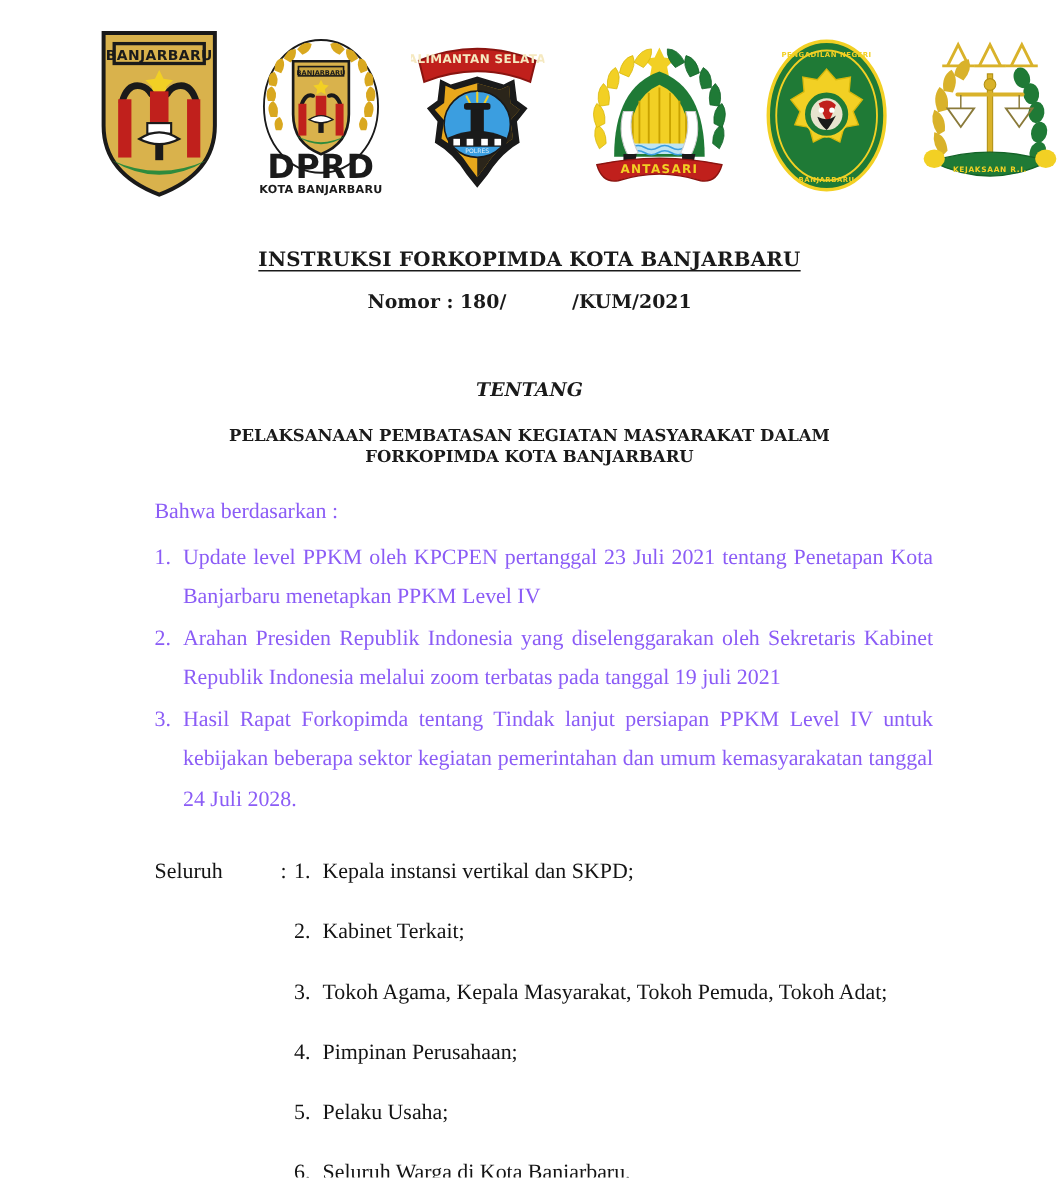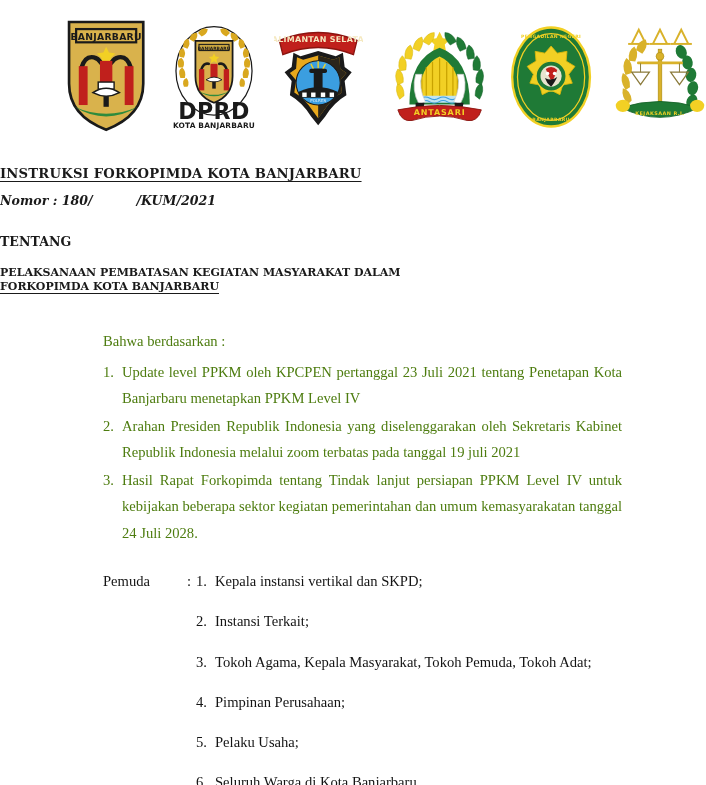--- a/index.html
+++ b/index.html
@@ -41,70 +41,69 @@
   .logo-kalsel      { width: 110px; height: 118px; margin: 10px 16px 0 0; }
   .logo-kejaksaan2  { width: 98px;  height: 118px; margin: 10px 18px 0 0; }
   .logo-kejaksaan   { width: 100px; height: 124px; margin: 4px 0 0 0; }
 
   
   .heading-block {
     position: absolute;
     left: 0;
     top: 166px;
     width: 706px;
-    text-align: left;
+    text-align: center;
   }
   .doc-title {
     font-family: "DejaVu Serif", serif;
     font-weight: bold;
     font-size: 13.2px;
     letter-spacing: 0.2px;
     text-decoration: underline;
     text-underline-offset: 2.5px;
     margin: 0;
     line-height: 1.25;
   }
   .doc-number {
     font-family: "DejaVu Serif", serif;
     font-weight: bold;
     font-size: 12.6px;
     margin: 10px 0 0 0;
     line-height: 1.25;
     white-space: pre;
-    font-style: italic;
   }
   .doc-tentang {
     font-family: "DejaVu Serif", serif;
     font-weight: bold;
     font-size: 12.6px;
-    margin: 26px 0 0 0;
+    margin: 44px 0 0 0;
     line-height: 1.25;
+    font-style: italic;
   }
   .doc-subject {
     font-family: "DejaVu Serif", serif;
     font-weight: bold;
     font-size: 11px;
     margin: 16px 0 0 0;
     line-height: 1.32;
   }
   .doc-subject .u {
-    text-decoration: underline;
     text-underline-offset: 2.5px;
   }
 
   
   .body-block {
     position: absolute;
     left: 103px;
     top: 328px;
     width: 519px;
     font-family: "Liberation Serif", serif;
     font-size: 14.6px;
     line-height: 1.82;
-    color: #4d7c0f;
+    color: #8b5cf6;
   }
   .lead {
     margin: 0 0 4px 0;
   }
   ol.numlist {
     list-style: none;
     margin: 0;
     padding: 0;
   }
   ol.numlist > li {
@@ -366,30 +365,30 @@
       </li>
       <li>
         <span class="marker">3.</span>
         <span class="txt">Hasil Rapat Forkopimda tentang Tindak lanjut persiapan PPKM Level IV untuk kebijakan beberapa sektor kegiatan pemerintahan dan umum kemasyarakatan tanggal 24 Juli 2028.</span>
       </li>
     </ol>
   </div>
 
   <div class="kepada-block">
     <div class="kepada-row">
-      <div class="kepada-label">Pemuda</div>
+      <div class="kepada-label">Seluruh</div>
       <div class="kepada-colon">:</div>
       <ol class="kepada-list">
         <li>
           <span class="marker">1.</span>
           <span class="txt">Kepala instansi vertikal dan SKPD;</span>
         </li>
         <li>
           <span class="marker">2.</span>
-          <span class="txt">Instansi Terkait;</span>
+          <span class="txt">Kabinet Terkait;</span>
         </li>
         <li>
           <span class="marker">3.</span>
           <span class="txt">Tokoh Agama, Kepala Masyarakat, Tokoh Pemuda, Tokoh Adat;</span>
         </li>
         <li>
           <span class="marker">4.</span>
           <span class="txt">Pimpinan Perusahaan;</span>
         </li>
         <li>

